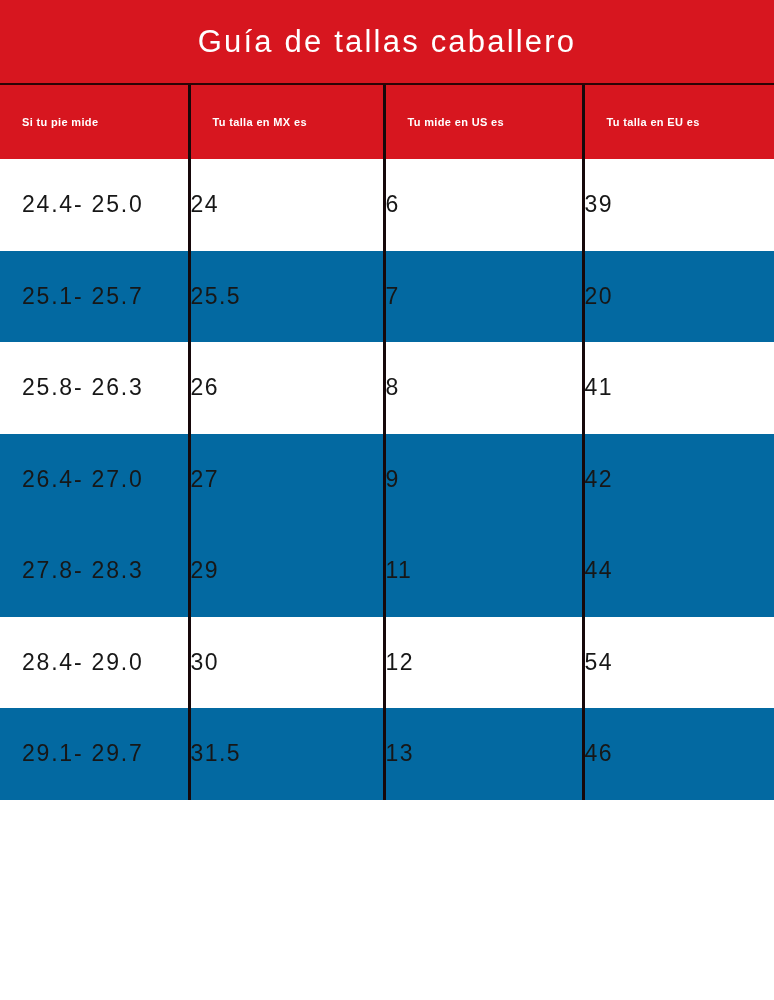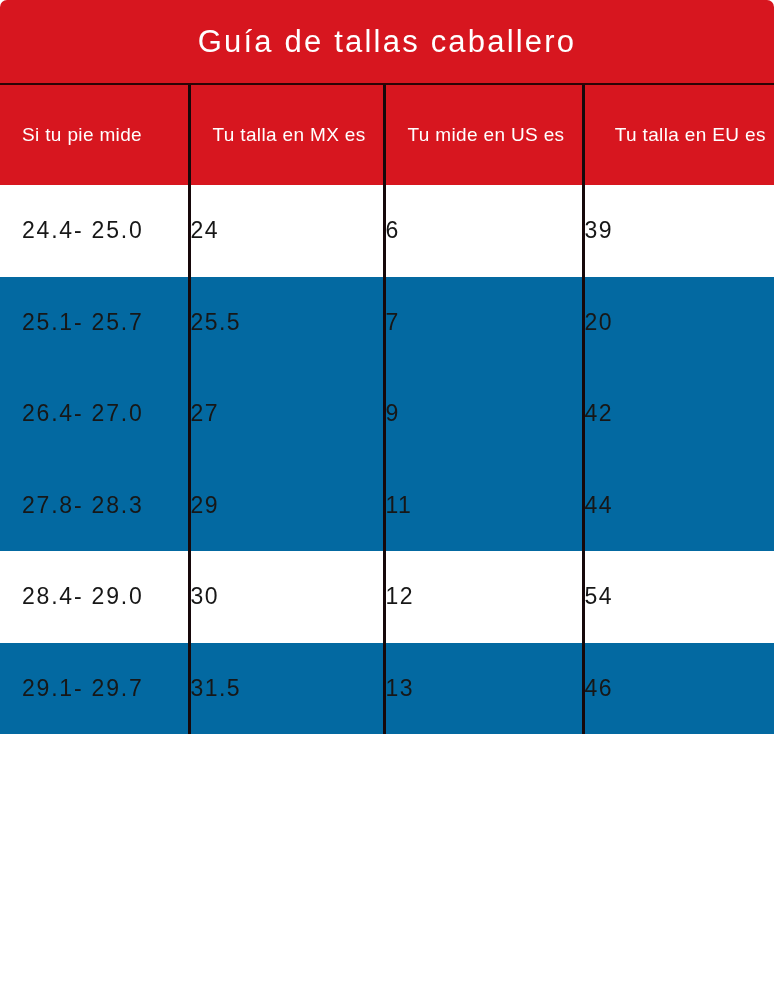--- a/index.html
+++ b/index.html
@@ -12,21 +12,20 @@
     font-family: "Liberation Sans", "DejaVu Sans", sans-serif;
     -webkit-font-smoothing: antialiased;
   }
 
   .size-guide {
     position: relative;
     width: 774px;
     height: 1000px;
     overflow: hidden;
     background: #ffffff;
-    border-radius: 7px;
   }
 
   
   .title-band {
     height: 85px;
     background: var(--brand, #d7161f);
     display: flex;
     align-items: center;
     justify-content: center;
     box-sizing: border-box;
@@ -50,34 +49,34 @@
   .guide-table col.c1 { width: 189px; }
   .guide-table col.c2 { width: 195px; }
   .guide-table col.c3 { width: 199px; }
   .guide-table col.c4 { width: 191px; }
 
   
   .head-row {
     background: var(--brand, #d7161f);
   }
   .head-row th {
-    height: 100px;
+    height: 74px;
     padding: 0 0 0 22px;
     margin: 0;
     text-align: left;
     vertical-align: middle;
     color: #ffffff;
-    font-size: 19px;
-    font-weight: 400;
+    font-size: 11px;
+    font-weight: 700;
     letter-spacing: 0.35px;
     white-space: nowrap;
     border-right: 3px solid #16080a;
     box-sizing: border-box;
   }
-  .head-row th:last-child { border-right: none; text-align: center; }
+  .head-row th:last-child { border-right: none; }
 
   
   .data-row td {
     height: 91.5px;
     padding: 0;
     vertical-align: middle;
     color: #171717;
     font-size: 23px;
     font-weight: 400;
     letter-spacing: 1.4px;
@@ -128,20 +127,26 @@
           <td class="col-val">24</td>
           <td class="col-val">6</td>
           <td class="col-val">39</td>
         </tr>
         <tr class="data-row stripe">
           <td class="col-range">25.1- 25.7</td>
           <td class="col-val">25.5</td>
           <td class="col-val">7</td>
           <td class="col-val">20</td>
         </tr>
+        <tr class="data-row plain">
+          <td class="col-range">25.8- 26.3</td>
+          <td class="col-val">26</td>
+          <td class="col-val">8</td>
+          <td class="col-val">41</td>
+        </tr>
         <tr class="data-row stripe">
           <td class="col-range">26.4- 27.0</td>
           <td class="col-val">27</td>
           <td class="col-val">9</td>
           <td class="col-val">42</td>
         </tr>
         <tr class="data-row stripe">
           <td class="col-range">27.8- 28.3</td>
           <td class="col-val">29</td>
           <td class="col-val">11</td>

